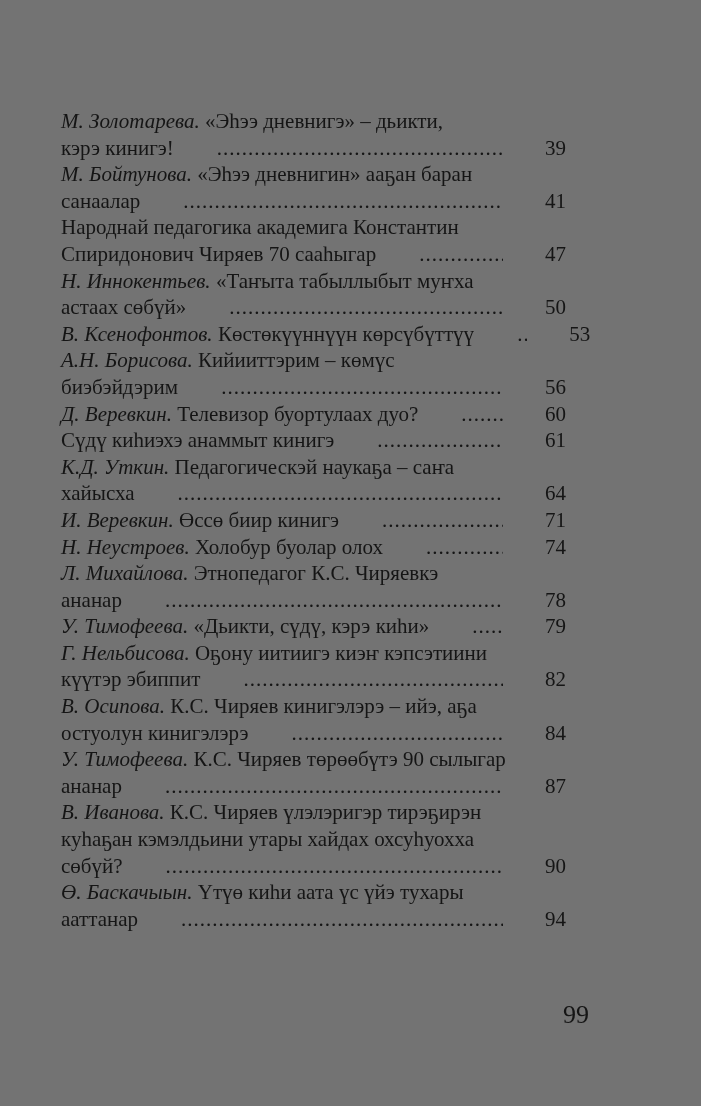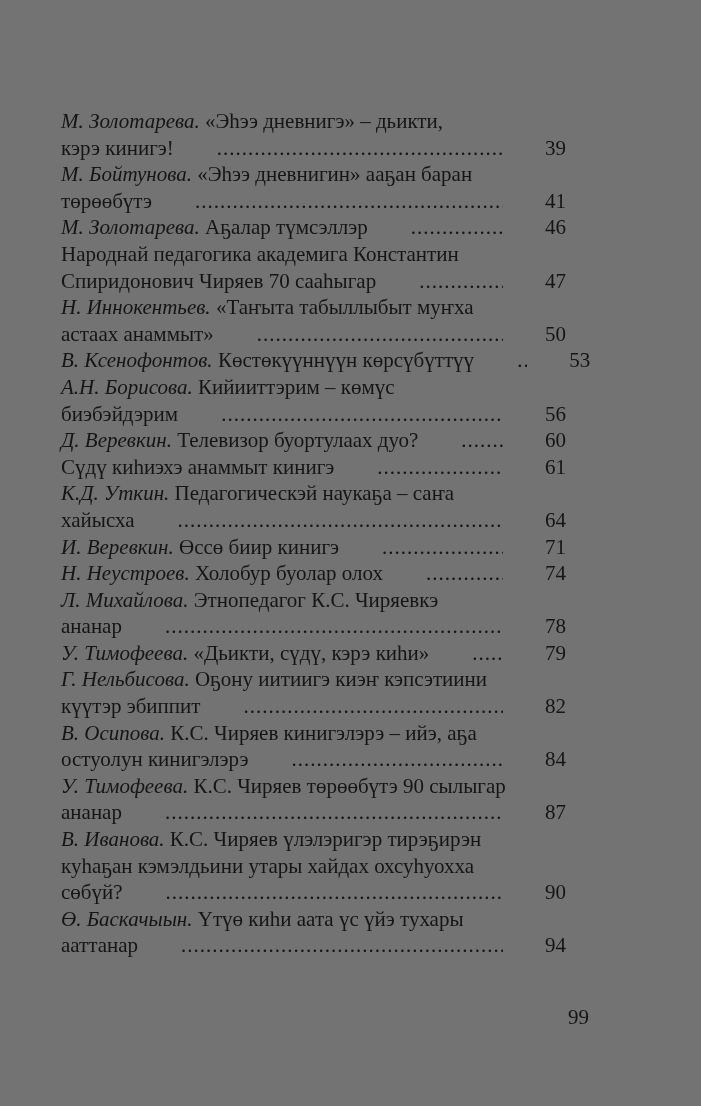--- a/index.html
+++ b/index.html
@@ -40,63 +40,56 @@
     min-width: 10px;
     letter-spacing: 1px;
   }
   .dots::after {
     content: "....................................................................................................................................................";
   }
   .pg { flex: 0 0 auto; }
   .folio {
     position: absolute;
     right: 112px; bottom: 76px;
-    font-size: 21px;
+    font-size: 26px;
   }
 </style>
 </head>
 <body>
 
 <div class="book-page">
   <div class="toc-content">
       <div class="entry">
         <div class="line"><span class="text"><span class="author">М. Золотарева. </span>«Эһээ дневнигэ» – дьикти,</span></div>
         <div class="line last">
           <span class="text">кэрэ кинигэ!</span>
           <span class="dots"></span>
           <span class="pg">39</span>
         </div>
       </div>
       <div class="entry">
         <div class="line"><span class="text"><span class="author">М. Бойтунова. </span>«Эһээ дневнигин» ааҕан баран</span></div>
         <div class="line last">
-          <span class="text">төрөөбүтэ</span>
+          <span class="text">санаалар</span>
           <span class="dots"></span>
           <span class="pg">41</span>
         </div>
       </div>
       <div class="entry">
-        <div class="line last">
-          <span class="text"><span class="author">М. Золотарева. </span>Аҕалар түмсэллэр</span>
-          <span class="dots"></span>
-          <span class="pg">46</span>
-        </div>
-      </div>
-      <div class="entry">
         <div class="line"><span class="text">Народнай педагогика академига Константин</span></div>
         <div class="line last">
           <span class="text">Спиридонович Чиряев 70 сааһыгар</span>
           <span class="dots"></span>
           <span class="pg">47</span>
         </div>
       </div>
       <div class="entry">
         <div class="line"><span class="text"><span class="author">Н. Иннокентьев. </span>«Таҥыта табыллыбыт муҥха</span></div>
         <div class="line last">
-          <span class="text">астаах анаммыт»</span>
+          <span class="text">астаах сөбүй»</span>
           <span class="dots"></span>
           <span class="pg">50</span>
         </div>
       </div>
       <div class="entry">
         <div class="line last">
           <span class="text"><span class="author">В. Ксенофонтов. </span>Көстөкүүннүүн көрсүбүттүү</span>
           <span class="dots"></span>
           <span class="pg">53</span>
         </div>

